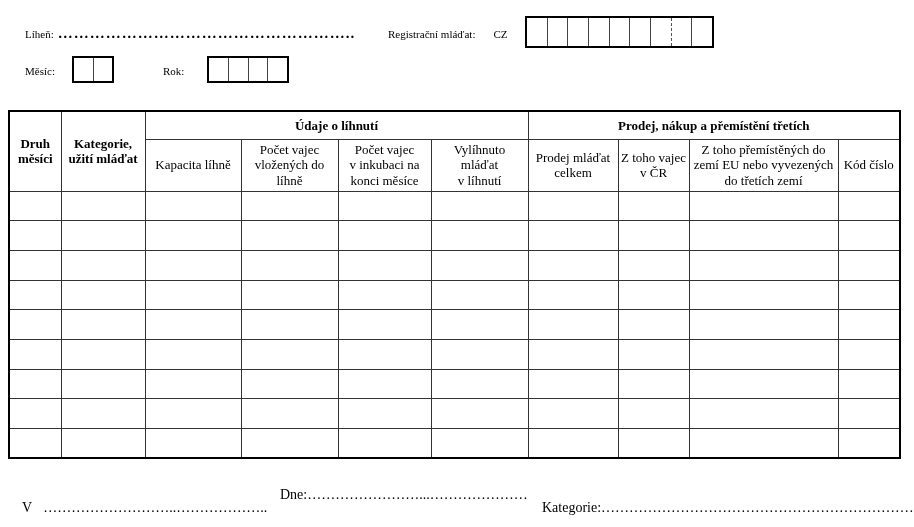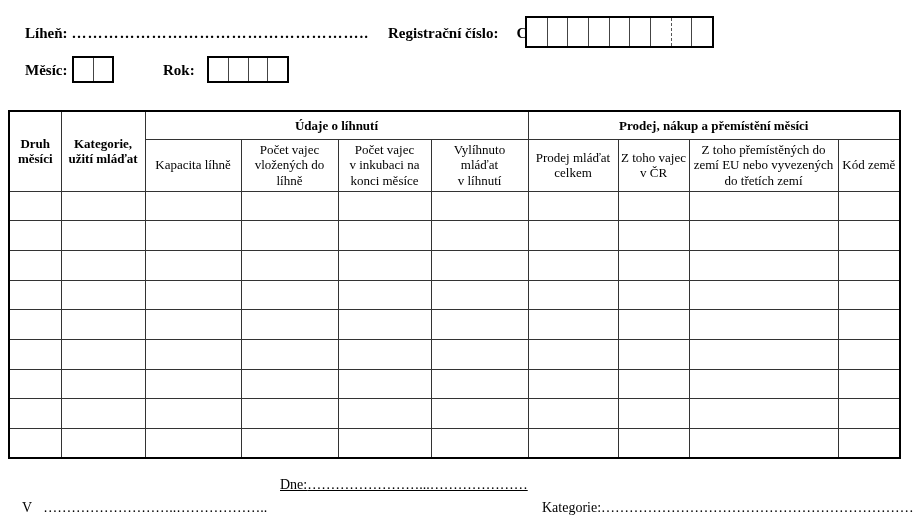--- a/index.html
+++ b/index.html
@@ -2,21 +2,21 @@
 <html><head>
 <meta charset="utf-8">
 <style>
   html,body{margin:0;padding:0;}
   body{
     width:914px;height:527px;position:relative;overflow:hidden;
     background:#ffffff;color:#000;
     font-family:"Liberation Serif", serif;
   }
   .abs{position:absolute;}
-  .blbl{font-weight:bold;font-size:15px;white-space:nowrap;}
+  .blbl{font-weight:normal;font-size:11px;white-space:nowrap;}
   .dots{font-size:15px;letter-spacing:1px;}
 
   
   .cellbox{
     position:absolute;display:flex;box-sizing:border-box;
     border:2px solid #000;background:#fff;
   }
   .cellbox .cell{flex:1 1 0;border-right:1px solid #444;}
   .cellbox .cell:last-child{border-right:none;}
   .cellbox .cell.dash-right{border-right:1px dashed #555;}
@@ -44,21 +44,21 @@
 </style>
 </head>
 <body>
 
 <div class="abs" style="left:25px;top:24px;">
   <span class="blbl">Líheň:</span>
   <span class="dots" style="font-weight:bold;">………………………………………………..</span>
 </div>
 
 <div class="abs" style="left:388px;top:24px;">
-  <span class="blbl">Registrační číslo:</span>
+  <span class="blbl">Registrační mláďat:</span>
   <span class="blbl" style="margin-left:14px;">CZ</span>
 </div>
 
 <div class="cellbox" style="left:525px;top:16px;width:189px;height:32px;">
   <div class="cell"></div>
   <div class="cell"></div>
   <div class="cell"></div>
   <div class="cell"></div>
   <div class="cell"></div>
   <div class="cell"></div>
@@ -98,41 +98,41 @@
       <col style="width:149px">
     <col style="width:62px">
   </colgroup>
   <thead>
     <tr class="group-row">
       <th class="bold" rowspan="2">Druh
 měsíci</th>
       <th class="bold" rowspan="2">Kategorie,
 užití mláďat</th>
       <th class="bold thick-left" colspan="4">Údaje o líhnutí</th>
-      <th class="bold thick-left" colspan="4">Prodej, nákup a přemístění měsíci</th>
+      <th class="bold thick-left" colspan="4">Prodej, nákup a přemístění třetích</th>
     </tr>
     <tr class="sub-row">
       <th class="reg thick-left">Kapacita líhně</th>
       <th class="reg">Počet vajec
 vložených do
 líhně</th>
       <th class="reg">Počet vajec
 v inkubaci na
 konci měsíce</th>
       <th class="reg">Vylíhnuto
 mláďat
 v líhnutí</th>
       <th class="reg thick-left">Prodej mláďat
 celkem</th>
       <th class="reg">Z toho vajec
 v ČR</th>
       <th class="reg">Z toho přemístěných do
 zemí EU nebo vyvezených
 do třetích zemí</th>
-      <th class="reg">Kód země</th>
+      <th class="reg">Kód číslo</th>
     </tr>
   </thead>
   <tbody>
       <tr>
         <td></td>
         <td></td>
         <td class="dash-left"></td>
         <td></td>
         <td></td>
         <td></td>
@@ -237,18 +237,18 @@
         <td></td>
         <td></td>
       </tr>
     </tbody>
 </table>
 
 <div class="abs footer-txt" style="left:22px;top:500px;">
   <span>V</span>
   <span style="margin-left:8px;">………………………..………………..</span>
 </div>
-<div class="abs footer-txt" style="left:280px;top:477px;text-decoration:underline;">
+<div class="abs footer-txt" style="left:280px;top:487px;">
   <span>Dne:</span><span>……………………...…………………</span>
 </div>
 <div class="abs footer-txt" style="left:542px;top:500px;">
   <span>Kategorie:</span><span>……………………………………………………………</span>
 </div>
 
 </body></html>

